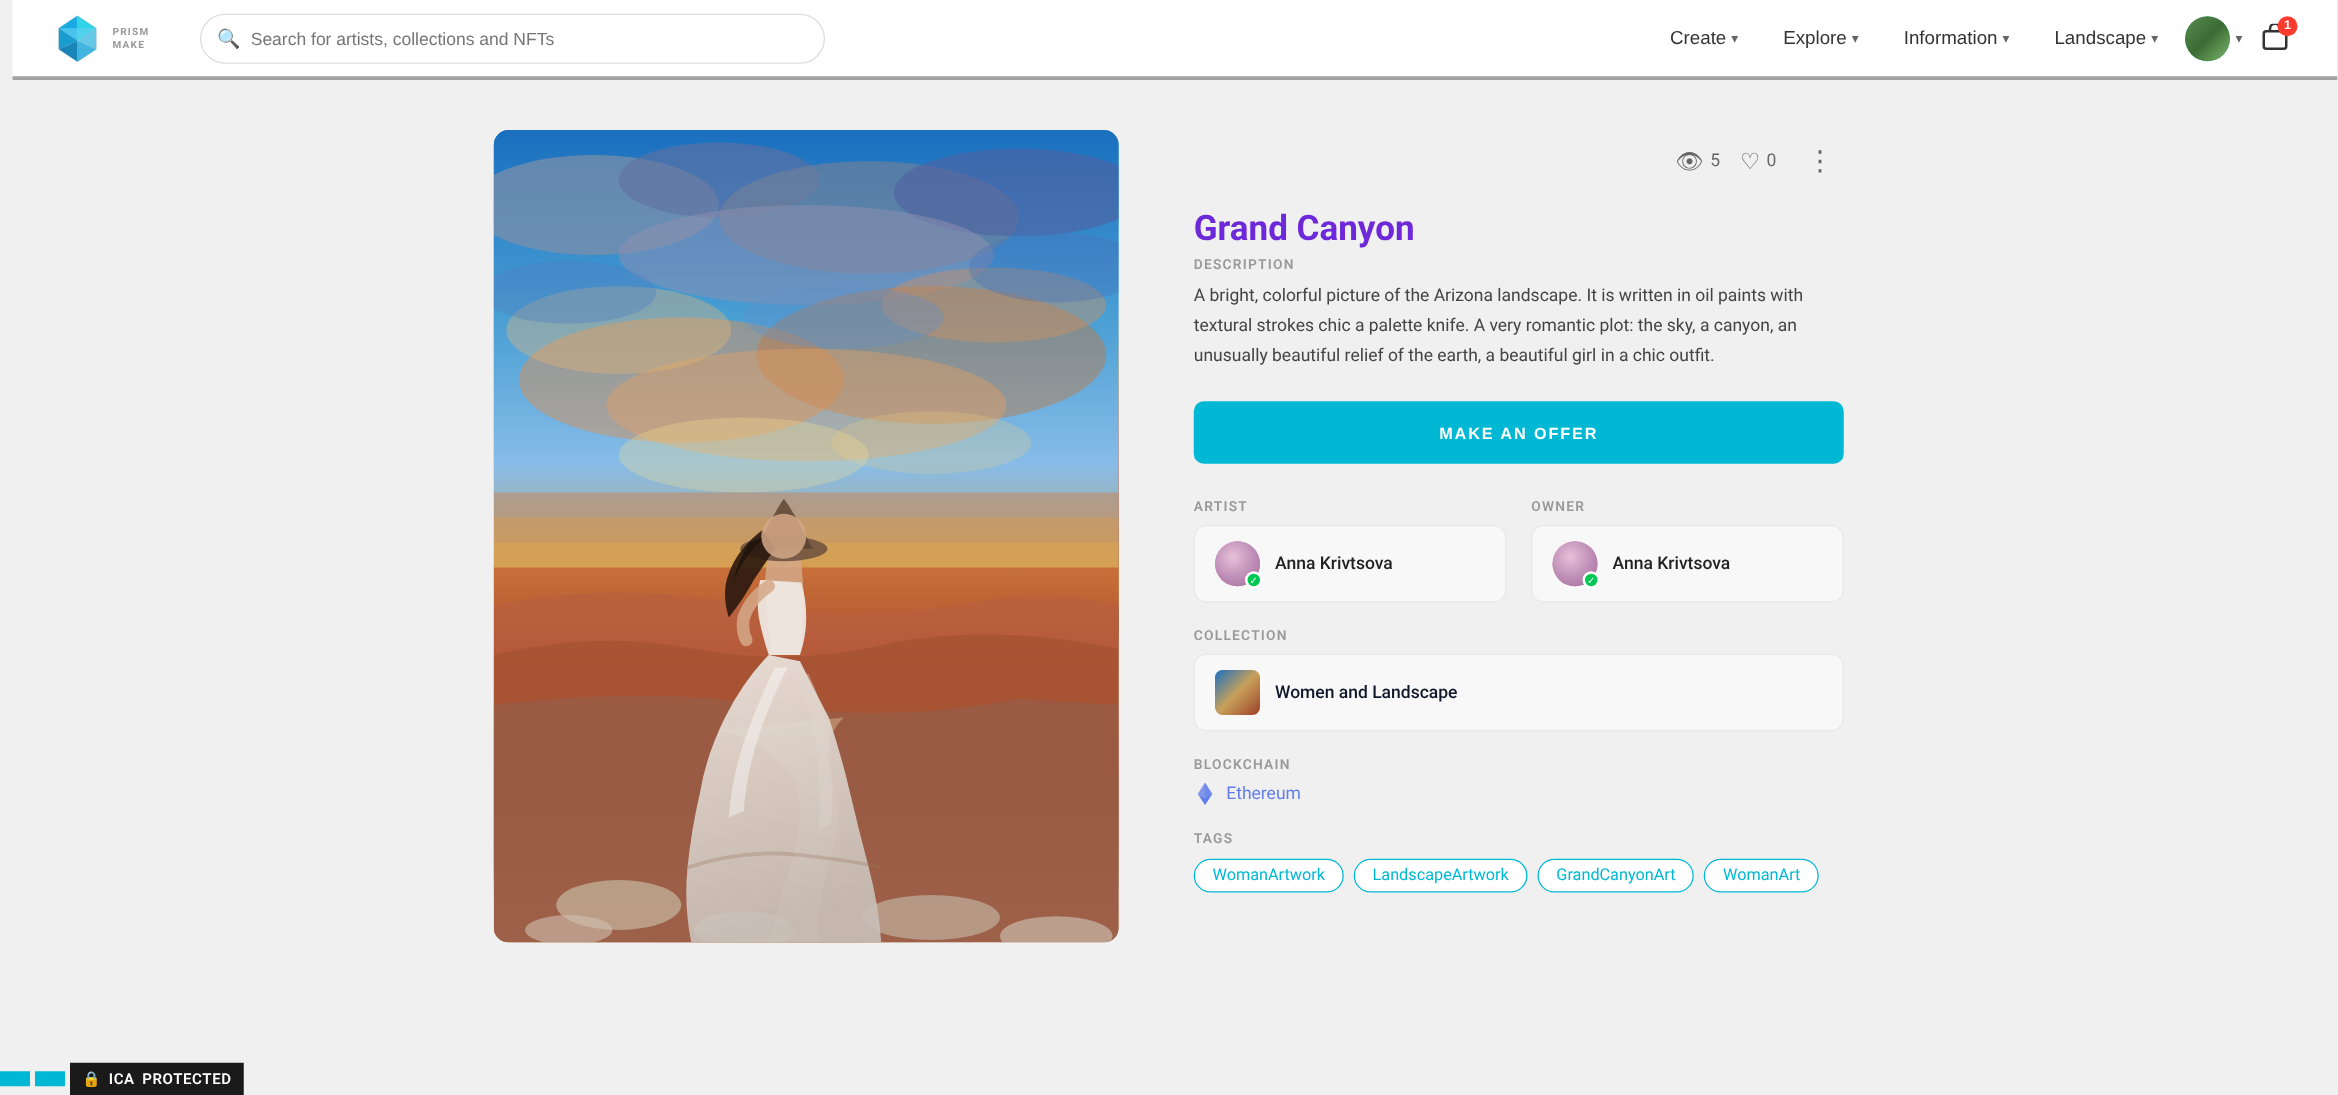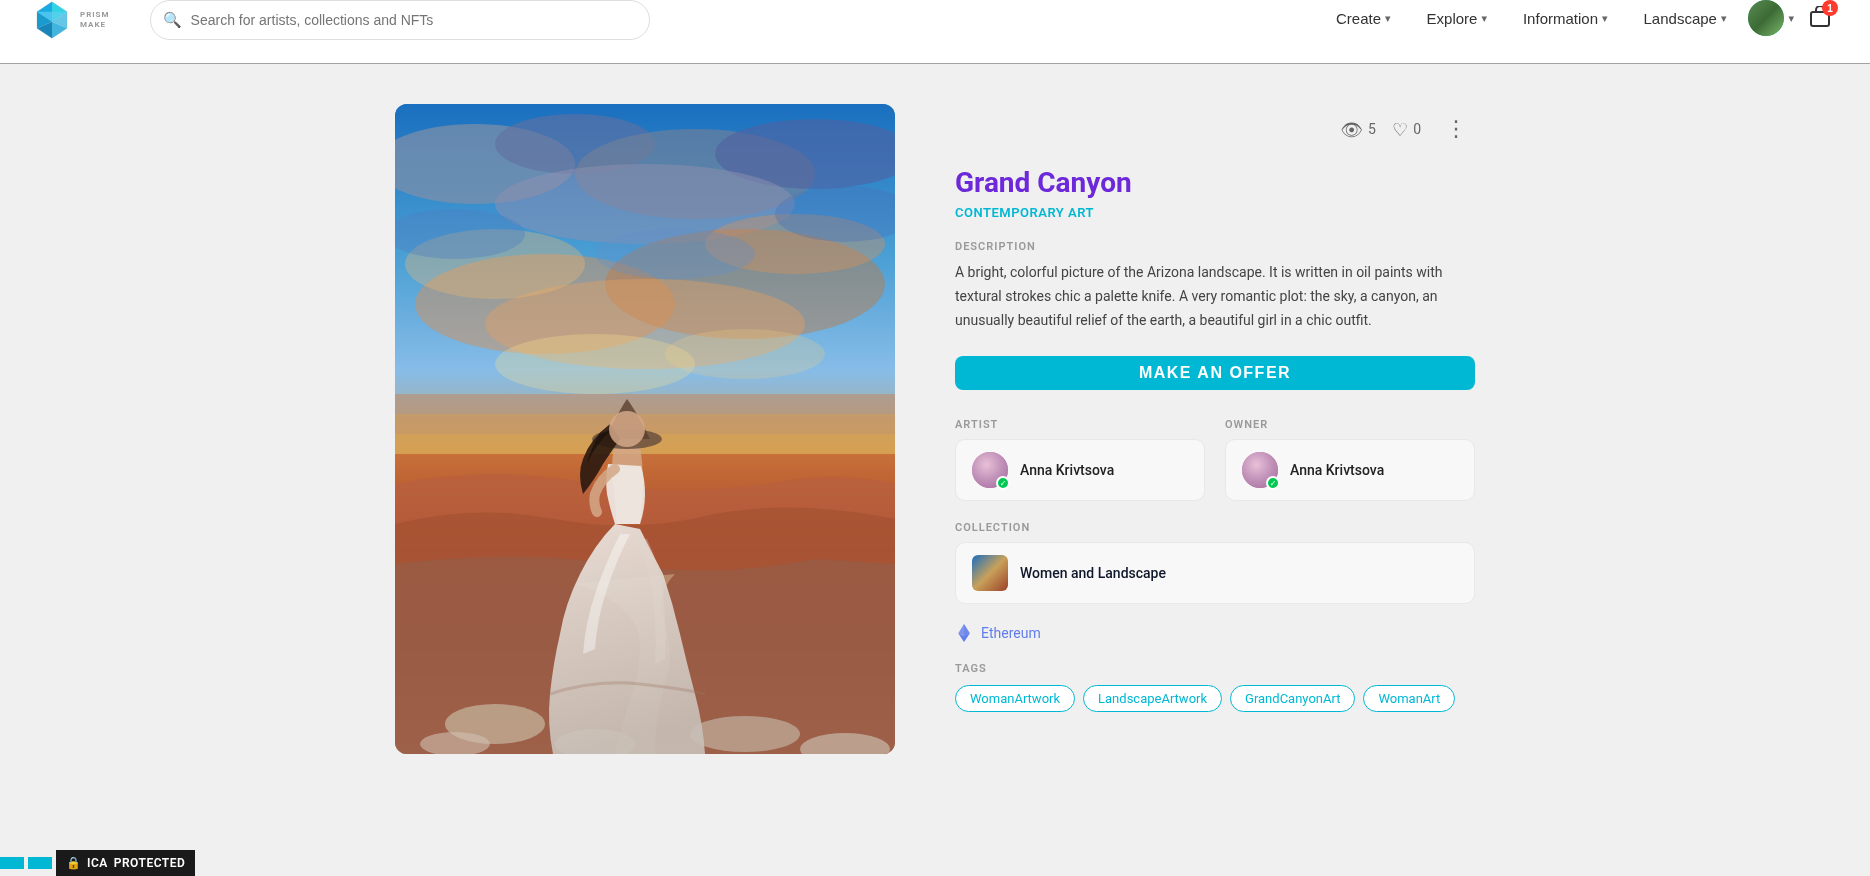--- a/index.html
+++ b/index.html
@@ -8,27 +8,28 @@
       background: #f0f0f0;
       min-height: 876px;
       width: 1870px;
     }
 
     
     .navbar {
       background: #fff;
       height: 64px;
       display: flex;
-      align-items: flex-start;
+      align-items: center;
       padding: 0 32px;
-      border-bottom: 1px solid #a3a3a3;
+      border-bottom: 3px solid #a3a3a3;
       position: sticky;
       top: 0;
       z-index: 100;
       gap: 24px;
+      margin-left: 10px;
     }
     .navbar-logo {
       display: flex;
       align-items: center;
       gap: 8px;
       text-decoration: none;
     }
     .logo-icon {
       width: 40px;
       height: 40px;
@@ -240,26 +241,26 @@
     }
     .description-text {
       font-size: 14px;
       color: #444;
       line-height: 1.7;
       margin-bottom: 24px;
     }
 
     .make-offer-btn {
       width: 100%;
-      height: 34px;
+      height: 50px;
       background: #00b8d4;
       color: white;
       border: none;
       border-radius: 8px;
-      font-size: 16px;
+      font-size: 13px;
       font-weight: 700;
       letter-spacing: 1.5px;
       cursor: pointer;
       text-transform: uppercase;
       margin-bottom: 28px;
     }
 
     .info-grid {
       display: grid;
       grid-template-columns: 1fr 1fr;
@@ -577,21 +578,20 @@
         <span>5</span>
       </div>
       <div class="meta-item">
         <span class="meta-icon">♡</span>
         <span>0</span>
       </div>
       <button class="more-btn">⋮</button>
     </div>
 
     <h1 class="nft-title">Grand Canyon</h1>
-    <div class="nft-category">CONTEMPORARY ART</div>
 
     <div class="section-label">DESCRIPTION</div>
     <p class="description-text">A bright, colorful picture of the Arizona landscape. It is written in oil paints with textural strokes chic a palette knife. A very romantic plot: the sky, a canyon, an unusually beautiful relief of the earth, a beautiful girl in a chic outfit.</p>
 
     <button class="make-offer-btn">MAKE AN OFFER</button>
 
     
     <div class="info-grid">
       <div class="info-section">
         <div class="section-label">ARTIST</div>
@@ -619,20 +619,21 @@
     <div class="info-section" style="margin-bottom:20px;">
       <div class="section-label">COLLECTION</div>
       <div class="collection-card">
         <div class="collection-thumb"></div>
         <span class="collection-name">Women and Landscape</span>
       </div>
     </div>
 
     
     <div class="blockchain-section">
+      <div class="section-label">BLOCKCHAIN</div>
       <div class="blockchain-item">
         <svg class="eth-icon" viewBox="0 0 18 28" fill="none" xmlns="http://www.w3.org/2000/svg">
           <path d="M9 0L0 14.2L9 19.2L18 14.2L9 0Z" fill="#627eea" opacity="0.8"></path>
           <path d="M9 19.2L0 14.2L9 28L18 14.2L9 19.2Z" fill="#627eea"></path>
           <path d="M9 0L9 19.2L18 14.2L9 0Z" fill="#627eea" opacity="0.5"></path>
           <path d="M9 19.2L9 28L18 14.2L9 19.2Z" fill="#627eea" opacity="0.5"></path>
         </svg>
         <span>Ethereum</span>
       </div>
     </div>

